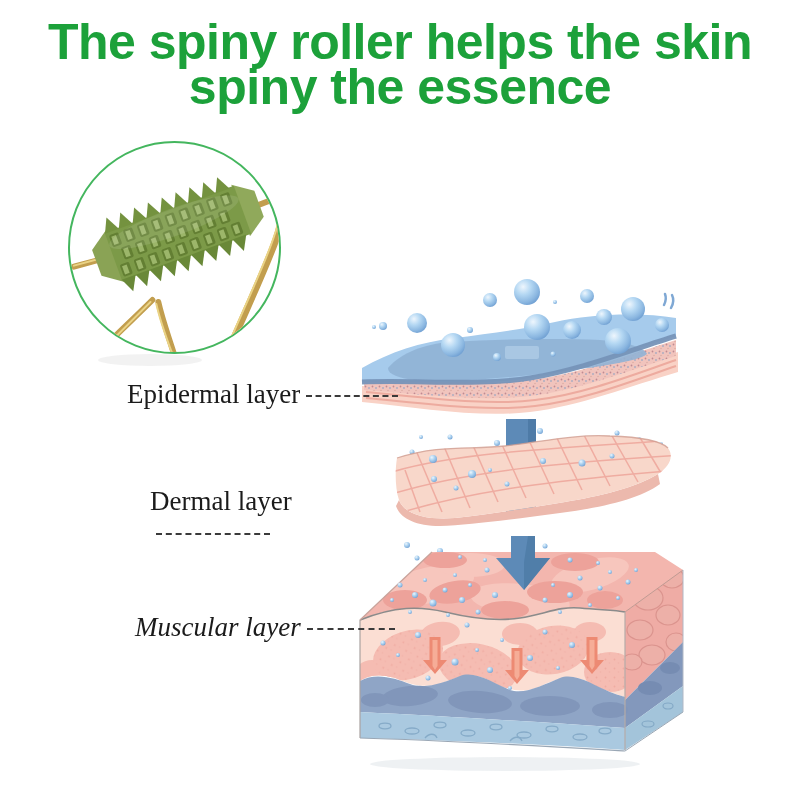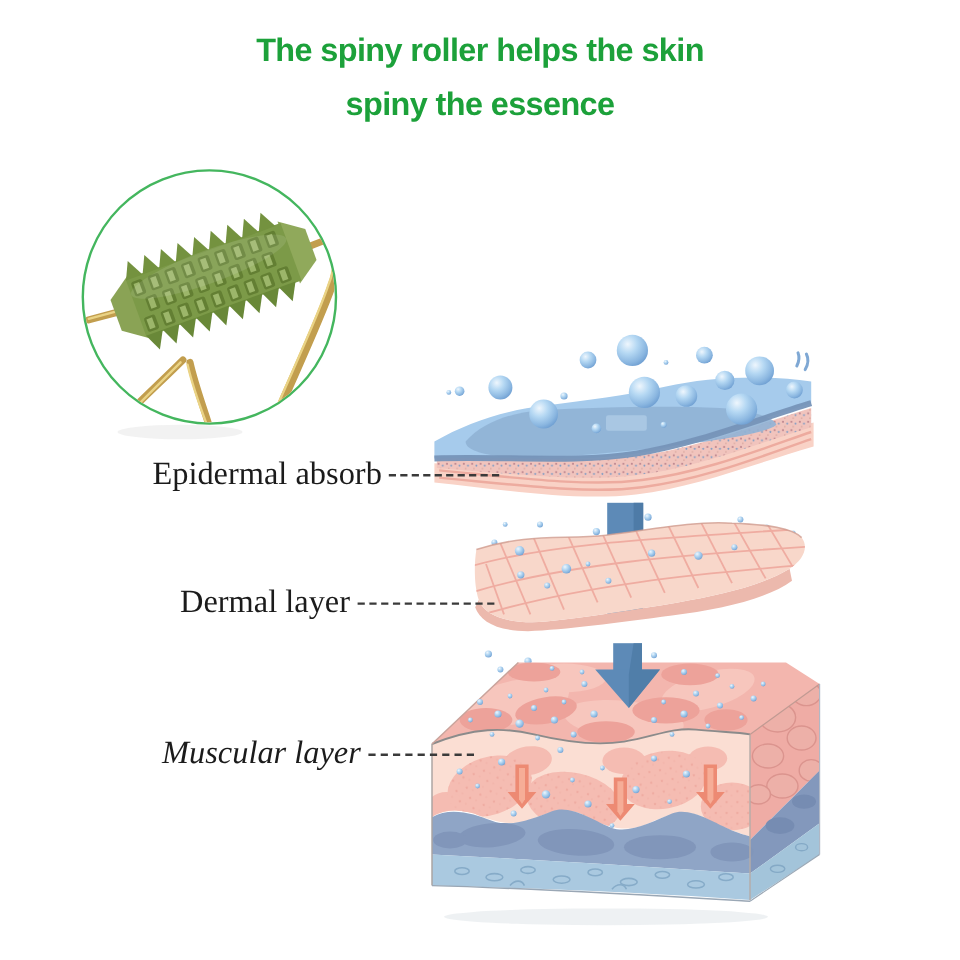--- a/index.html
+++ b/index.html
@@ -1,30 +1,30 @@
 <!DOCTYPE html>
 <html><head>
 <meta charset="utf-8">
 <style>
   html,body{margin:0;padding:0;background:#ffffff;}
   .stage{position:relative;width:800px;height:800px;background:#ffffff;overflow:hidden;
          font-family:"Liberation Sans",sans-serif;}
   .title{position:absolute;left:0;top:20px;width:800px;text-align:center;
-         font-size:27px;line-height:45px;font-weight:bold;letter-spacing:-0.5px;
+         font-size:50px;line-height:45px;font-weight:bold;letter-spacing:-0.5px;
          color:#1ca13a;}
   .inset{position:absolute;left:68px;top:141px;width:213px;height:213px;
          border:2px solid #44b65e;border-radius:50%;overflow:hidden;background:#ffffff;box-sizing:border-box;}
   .inset svg{display:block;}
   .diagram-svg{position:absolute;left:0;top:0;}
   .layer-label{position:absolute;display:flex;align-items:flex-start;
                font-family:"Liberation Serif",serif;font-size:27px;color:#1b1b1b;white-space:nowrap;}
   .layer-label .dash{border-top:2.5px dashed #3a3a3a;margin-top:16px;margin-left:6px;}
   .lbl-epidermal{left:127px;top:379px;}
   .lbl-epidermal .dash{width:92px;}
-  .lbl-dermal{left:150px;top:486px;}
+  .lbl-dermal{left:150px;top:486px;flex-direction:column;}
   .lbl-dermal .dash{width:114px;}
   .lbl-muscular{left:135px;top:612px;font-style:italic;}
   .lbl-muscular .dash{width:88px;}
 </style>
 </head>
 <body>
 
 <div class="stage">
 
   <div class="title">
@@ -452,21 +452,21 @@
     </g>
 
     <g>
       <rect x="511" y="536" width="24" height="24" fill="#5d8ab7"></rect>
       <path d="M 496,558 L 550,558 L 524,590 Z" fill="#5d8ab7"></path>
       <path d="M 528,536 L 535,536 L 535,558 L 550,558 L 524,590 L 524,562 Z" fill="#4e7ba7" opacity="0.85"></path>
     </g>
   </svg>
 
   <div class="layer-label lbl-epidermal">
-    <span>Epidermal absorb</span>
+    <span>Epidermal layer</span>
     <span class="dash"></span>
   </div>
   <div class="layer-label lbl-dermal">
     <span>Dermal layer</span>
     <span class="dash"></span>
   </div>
   <div class="layer-label lbl-muscular">
     <span>Muscular layer</span>
     <span class="dash"></span>
   </div>

